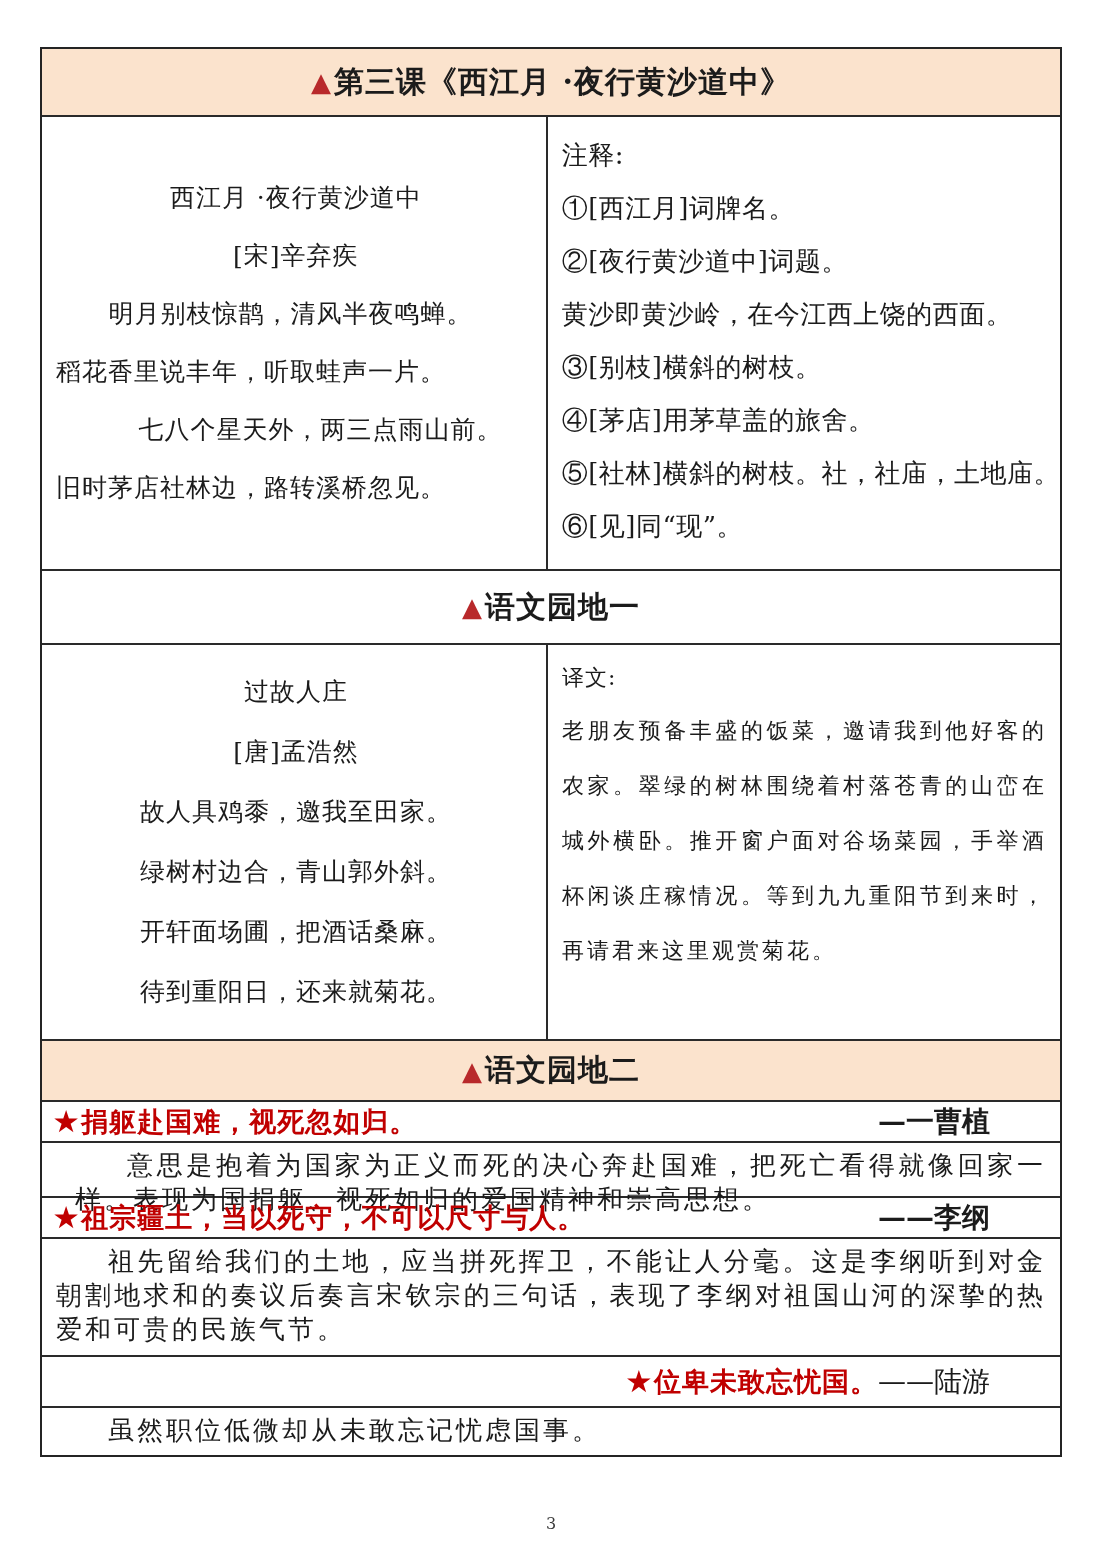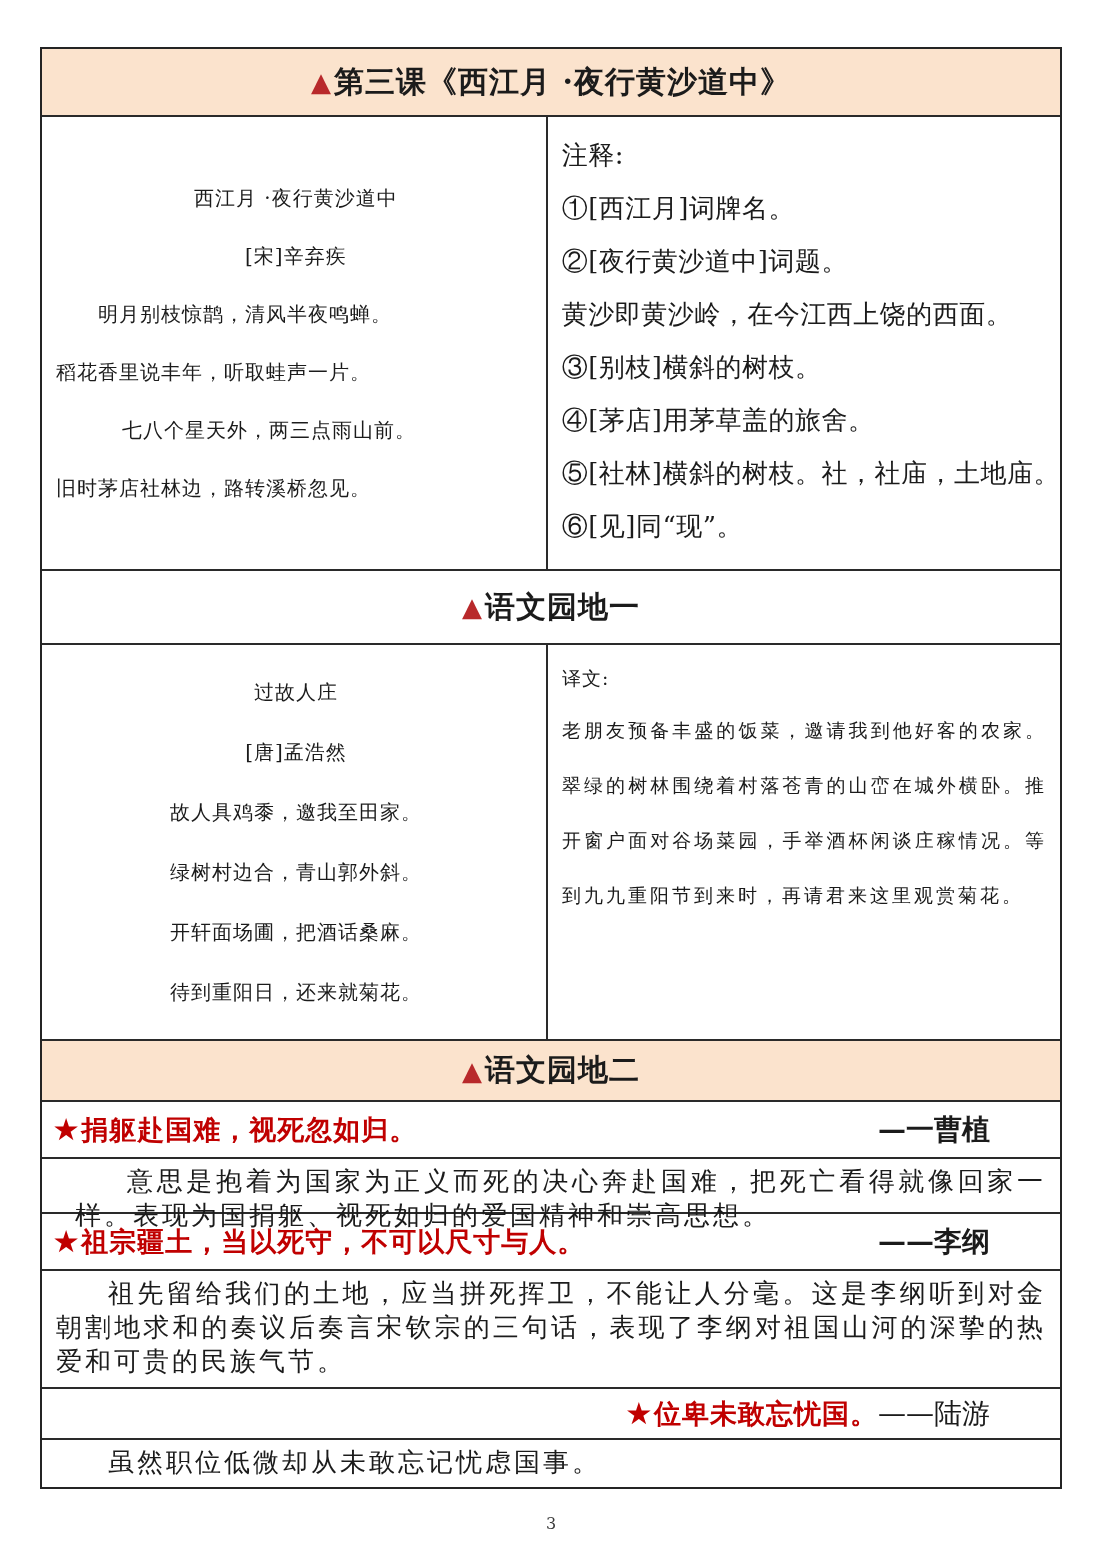--- a/index.html
+++ b/index.html
@@ -53,55 +53,55 @@
   .cell.left { width: 507px; border-right: 2px solid #2a2a2a; }
   .cell.right { width: 513px; }
   .r-poem1 { height: 454px; }
   .r-poem2 { height: 396px; }
 
   .poem-cell {
     display: flex;
     flex-direction: column;
     justify-content: center;
     padding: 0 10px 0 14px;
-    font-size: 20px;
+    font-size: 25px;
     letter-spacing: 1px;
   }
   .poem-line { line-height: 58px; white-space: nowrap; }
   .p2 .poem-line { line-height: 60px; }
   .center { text-align: center; }
   .indent2 { text-indent: 2.1em; }
   .indent3 { text-indent: 3.3em; }
 
   .notes-cell {
     padding: 12px 0 8px 14px;
     font-size: 26px;
     letter-spacing: 0.5px;
   }
   .note-line { line-height: 53px; white-space: nowrap; }
 
   .trans-cell {
     padding: 8px 13px 14px 14px;
-    font-size: 19px;
+    font-size: 22px;
   }
   .trans-label { line-height: 50px; letter-spacing: 1px; }
   .trans-text {
     line-height: 55px;
     letter-spacing: 3px;
     text-align: justify;
     text-justify: inter-character;
   }
 
   
   .quote-row {
     display: flex;
     align-items: center;
     justify-content: space-between;
     padding: 0 70px 0 12px;
-    height: 57px;
+    height: 41px;
   }
   .q3 { height: 51px; justify-content: flex-end; }
   .quote-text {
     color: #c00000;
     font-weight: bold;
     font-size: 27px;
     letter-spacing: 1px;
     white-space: nowrap;
   }
   .star { margin-right: 2px; }

